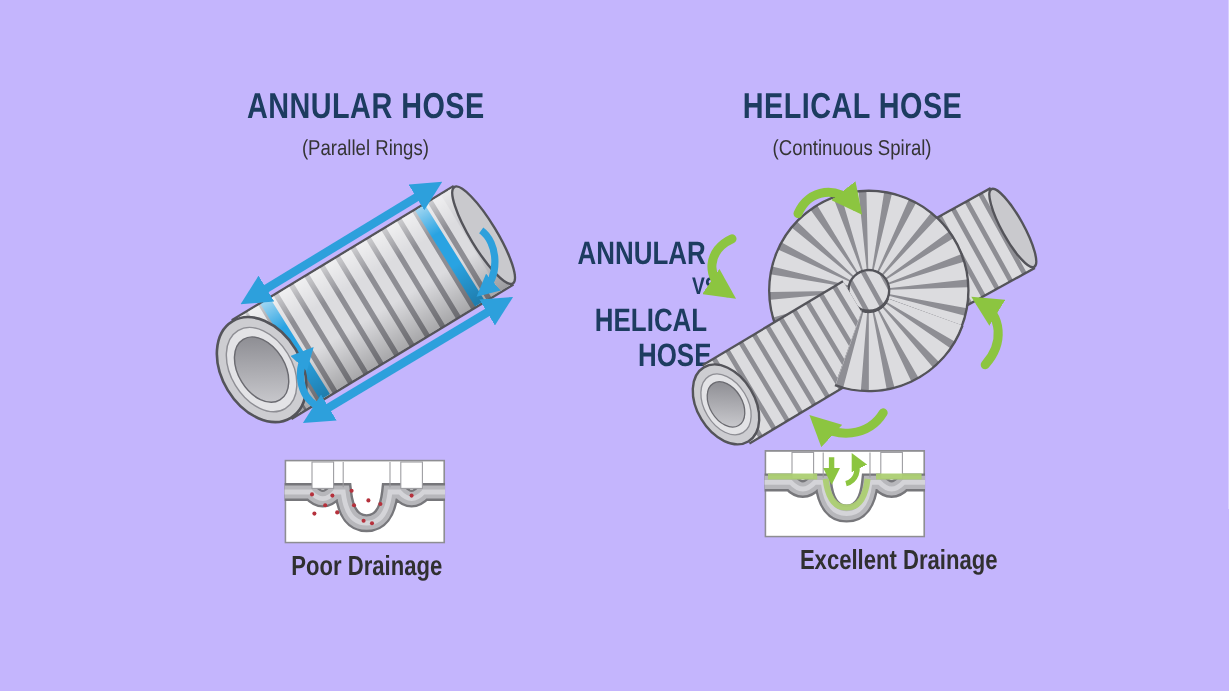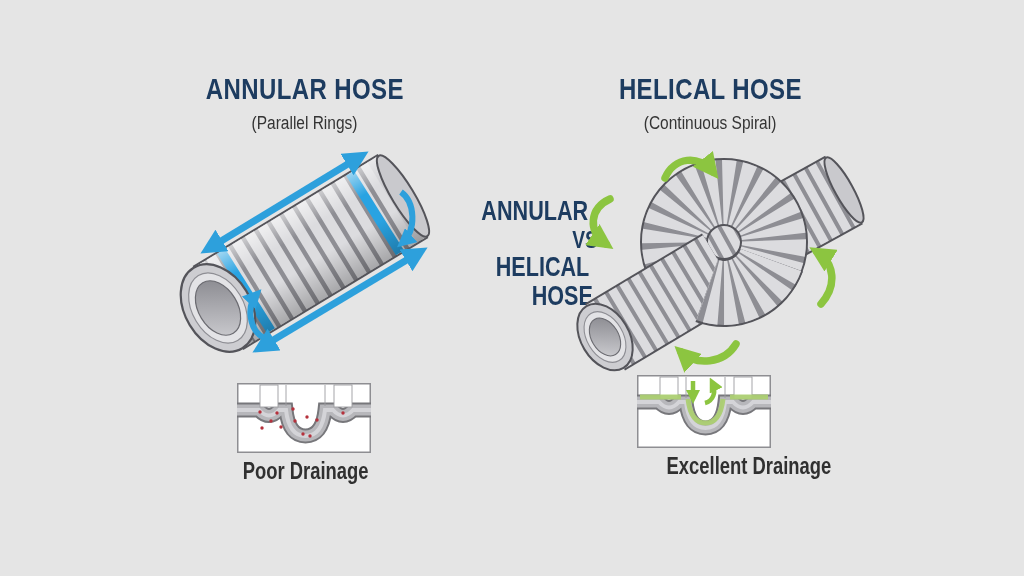--- a/index.html
+++ b/index.html
@@ -1,32 +1,32 @@
 <!DOCTYPE html>
 <html><head>
 <meta charset="utf-8">
 <style>
   html,body{margin:0;padding:0;background:#ffffff;}
   .stage{
-    position:relative;width:1024px;height:576px;background:#e5e5e5;
+    position:relative;width:1024px;height:576px;background:#c4b5fd;
     font-family:"Liberation Sans",sans-serif;overflow:hidden;
   }
   .abs{position:absolute;}
   .title-block{text-align:center;}
   .hose-title{
     font-size:30px;font-weight:800;color:#1d3c60;line-height:30px;letter-spacing:.5px;
   }
   .hose-subtitle{
     font-size:18px;font-weight:500;color:#343434;line-height:26px;margin-top:6px;
   }
   .cx{display:inline-block;transform:scaleX(.8);transform-origin:50% 50%;white-space:nowrap;}
   .cx2{display:inline-block;transform:scaleX(.86);transform-origin:50% 50%;white-space:nowrap;}
   .center-block{text-align:right;color:#1d3c60;font-weight:700;}
   .center-line{font-size:27px;line-height:29px;}
-  .center-vs{font-size:24px;line-height:27px;}
+  .center-vs{font-size:20px;line-height:27px;}
   .caption{
     text-align:right;font-size:23px;font-weight:600;color:#303030;line-height:27px;
   }
   svg{display:block;}
 </style>
 </head>
 <body>
 
 <div class="stage">
 

